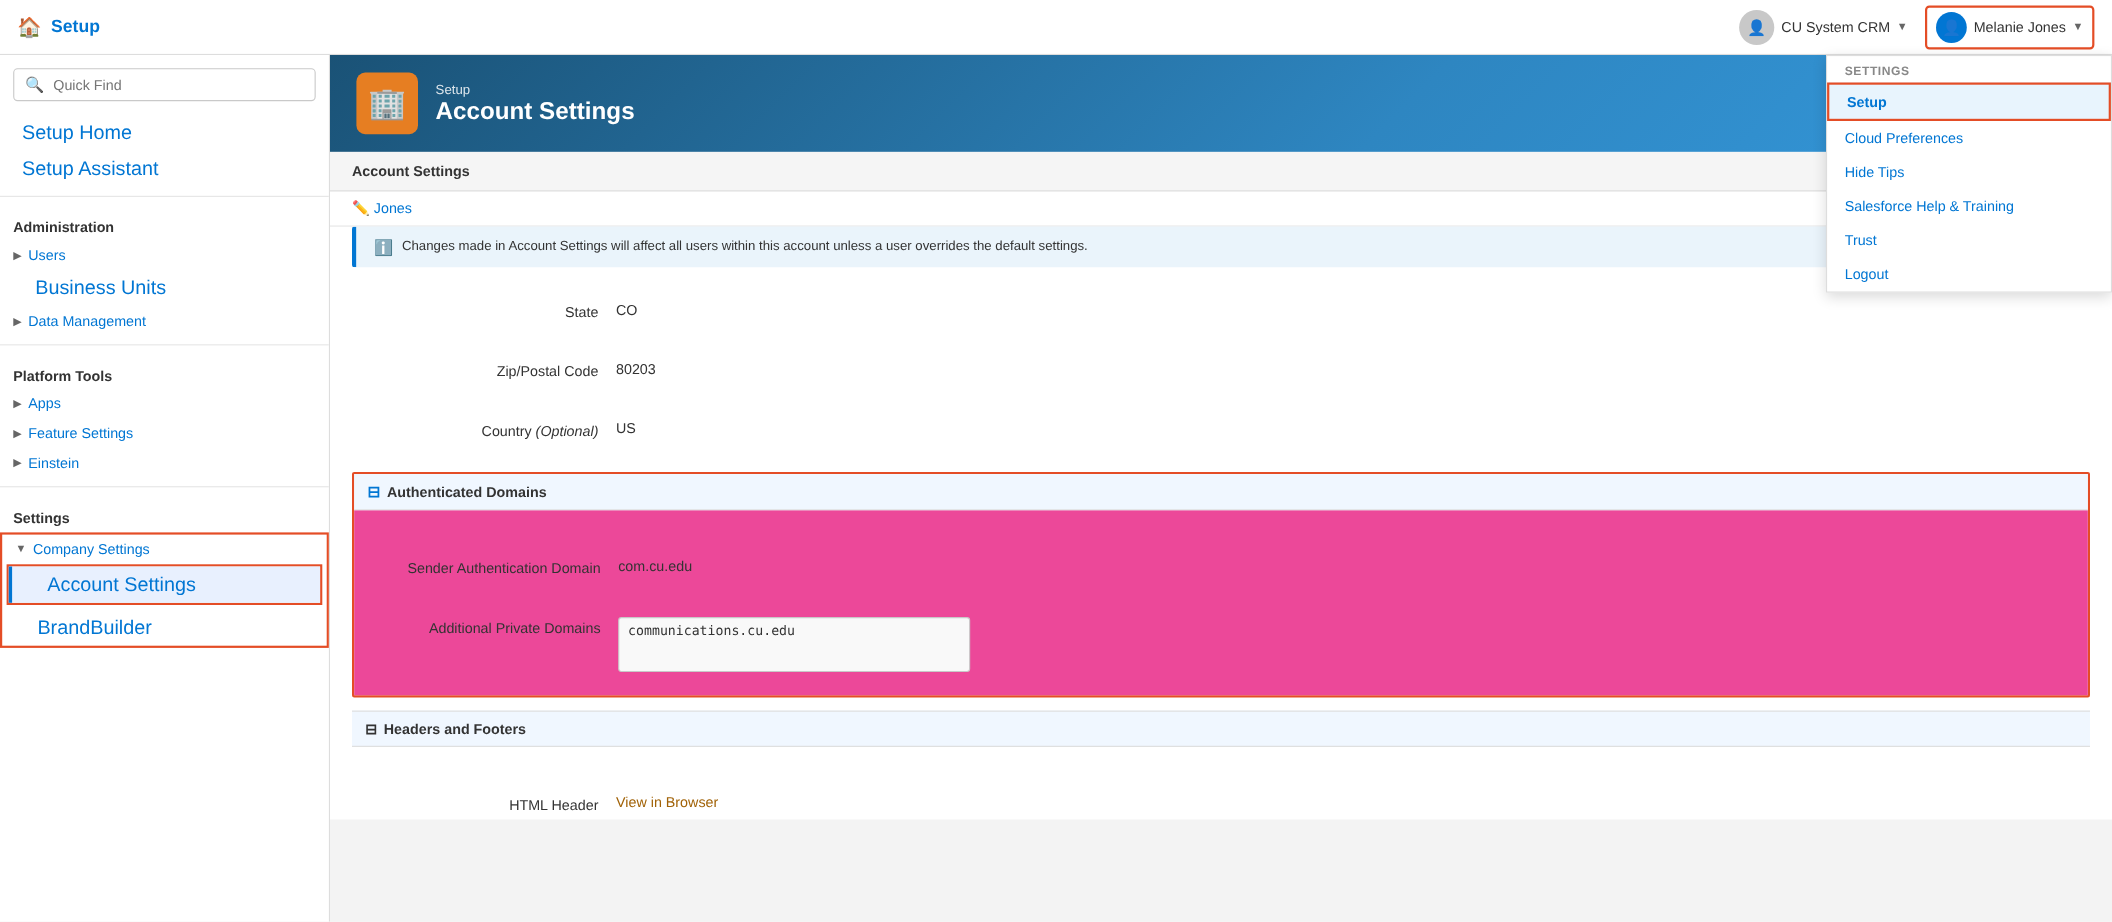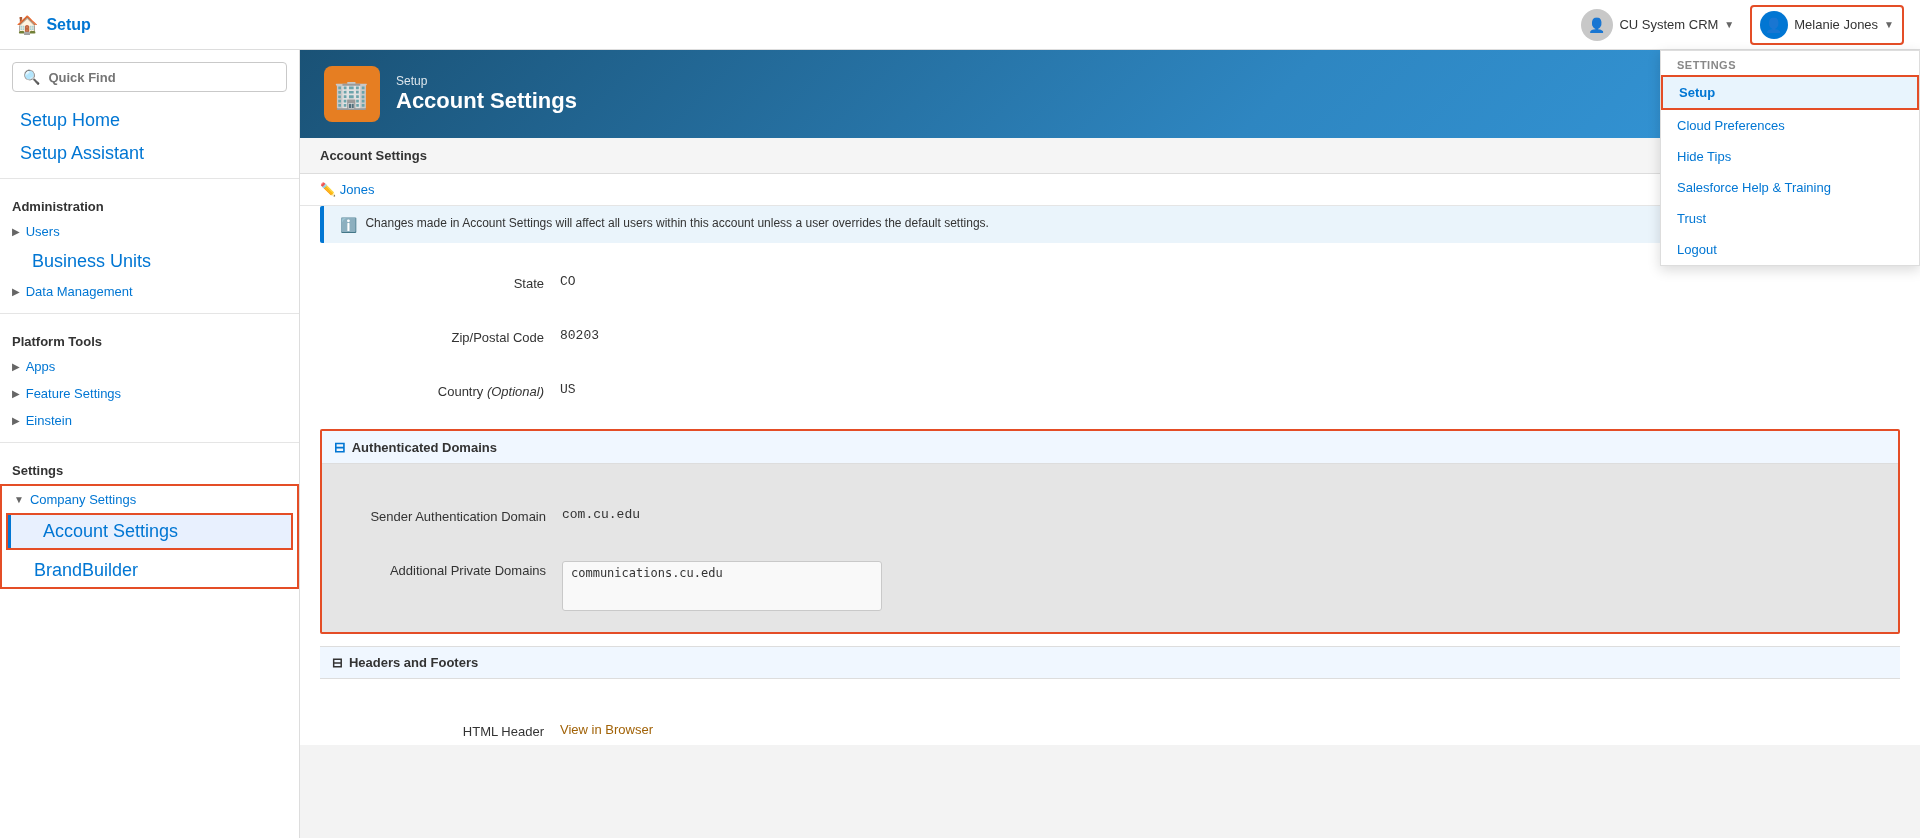--- a/index.html
+++ b/index.html
@@ -145,21 +145,20 @@
       background: #fff;
       gap: 8px;
     }
     .sidebar-search input {
       border: none;
       outline: none;
       font-size: 13px;
       color: #333;
       width: 100%;
       background: transparent;
-      font-weight: bold;
     }
     .search-icon-sf {
       color: #888;
       font-size: 14px;
     }
     .sidebar-link {
       display: block;
       padding: 6px 20px;
       color: #0176d3;
       cursor: pointer;
@@ -299,21 +298,20 @@
       font-weight: 500;
       font-size: 13px;
       padding-top: 2px;
     }
     .form-label em {
       font-style: italic;
     }
     .form-value {
       color: #333;
       font-size: 13px;
-      font-family: Liberation Mono, monospace;
     }
 
     
     .subsection {
       margin: 12px 20px;
       border: 2px solid #e44d26;
       border-radius: 2px;
     }
     .subsection-header {
       background: #f0f7ff;
@@ -325,21 +323,21 @@
       display: flex;
       align-items: center;
       gap: 6px;
     }
     .subsection-icon {
       color: #0176d3;
       font-size: 14px;
     }
     .subsection-body {
       padding: 12px 0;
-      background: #e5e5e5;
+      background: #ec4899;
     }
     .domain-textarea {
       width: 320px;
       height: 50px;
       border: 1px solid #c9c9c9;
       border-radius: 3px;
       padding: 4px 8px;
       font-size: 12px;
       color: #333;
       resize: none;

